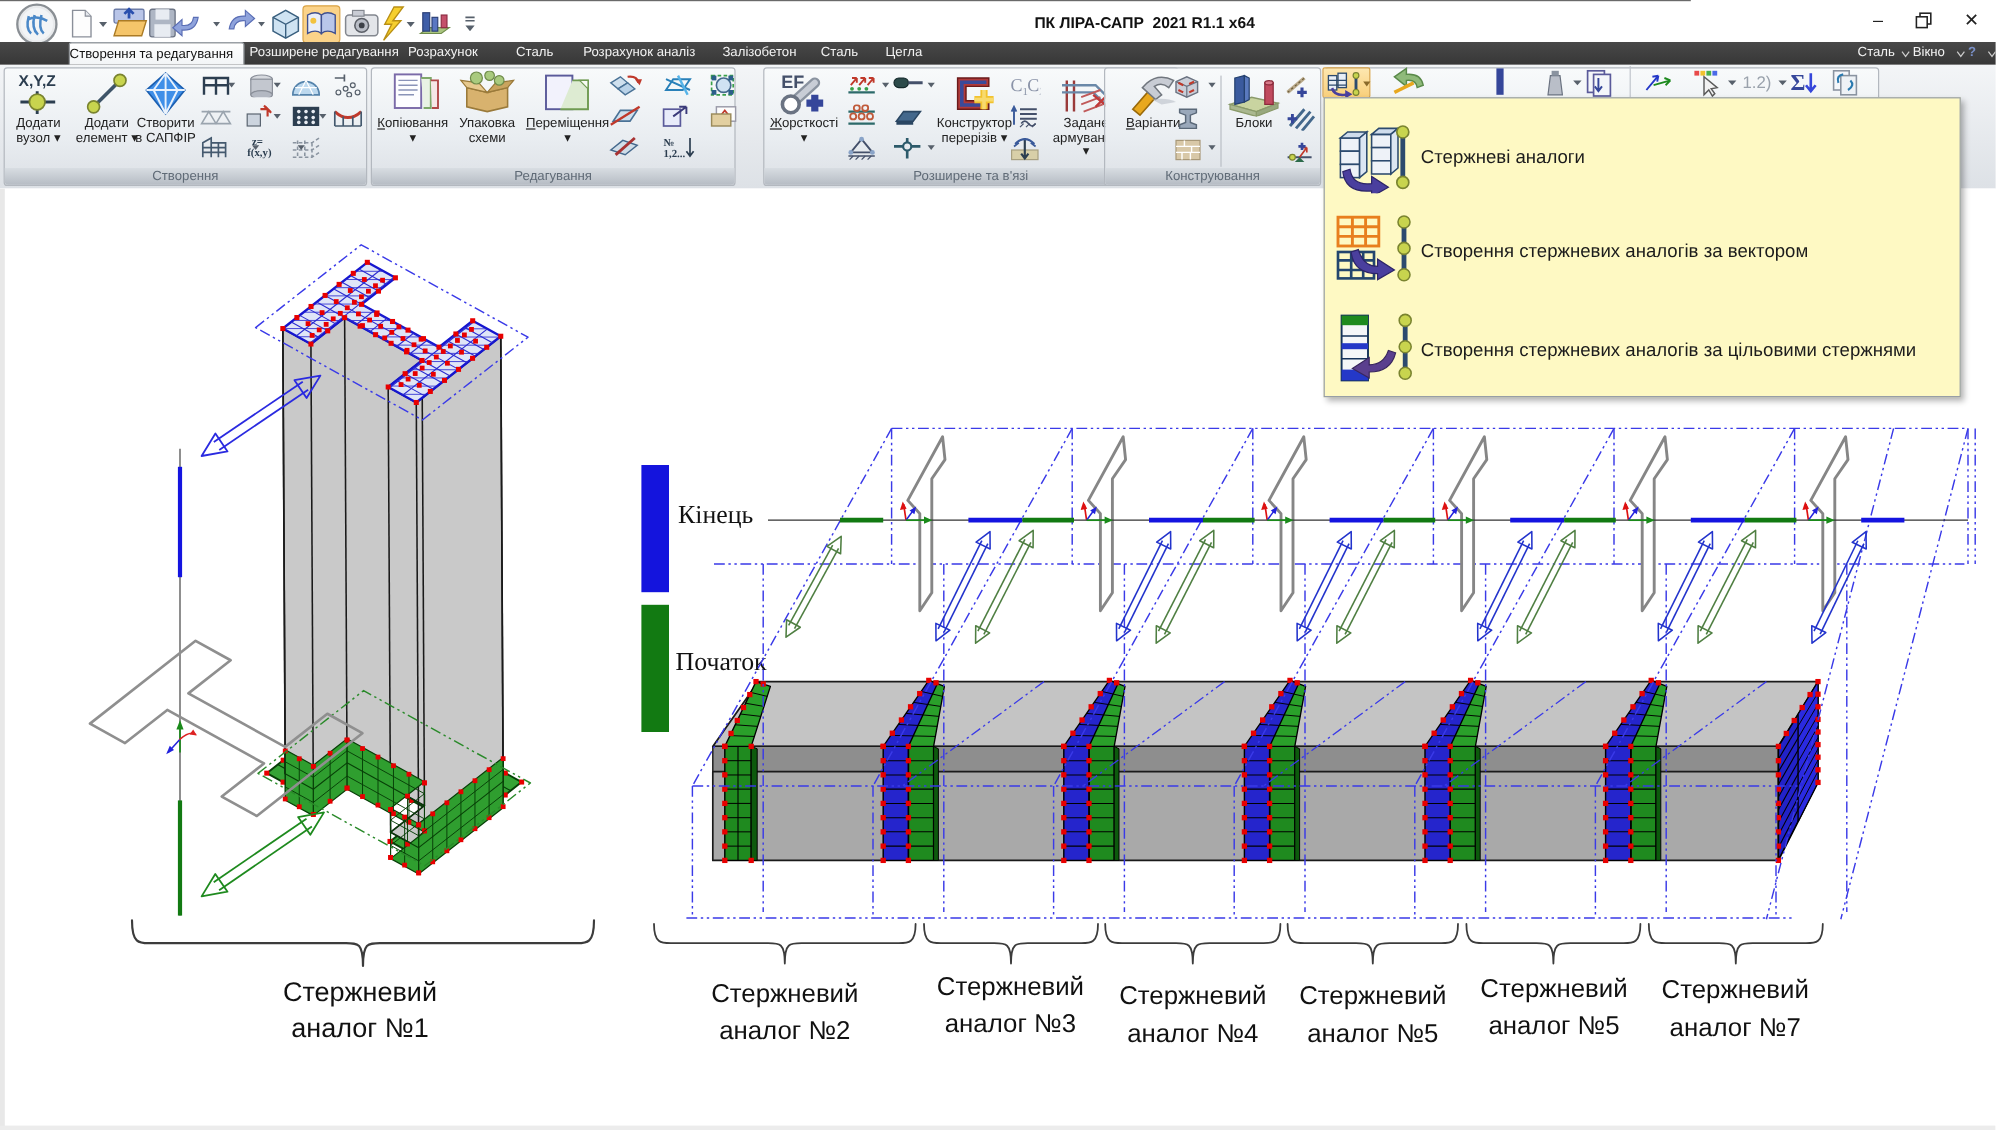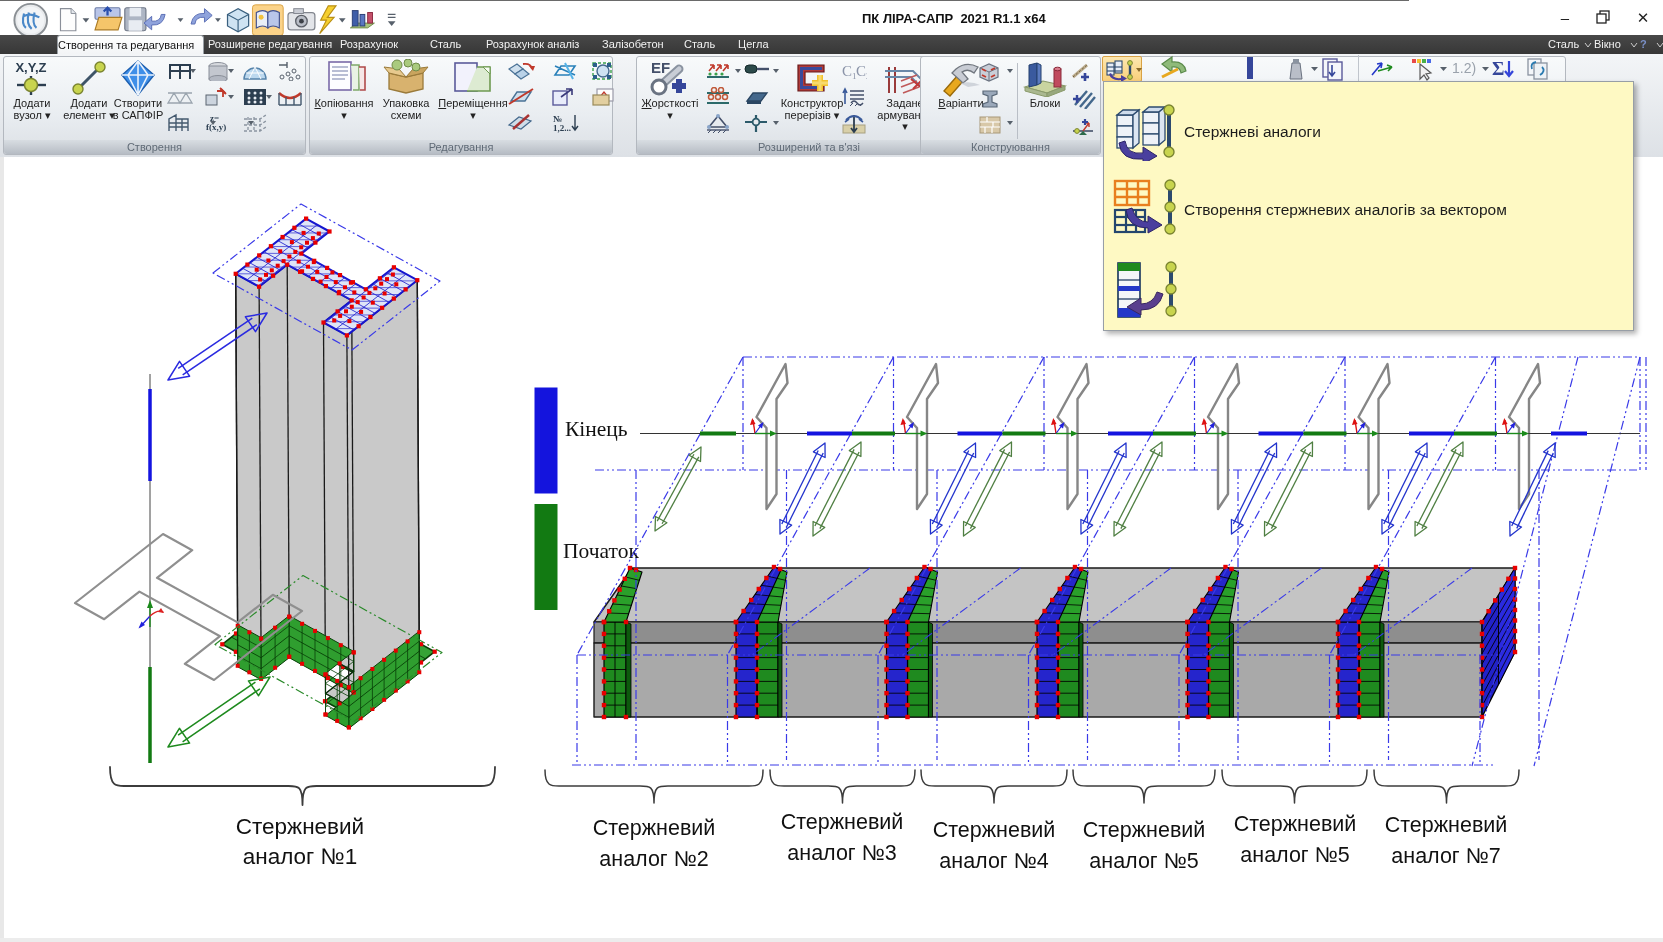--- a/index.html
+++ b/index.html
@@ -380,21 +380,21 @@
         </svg>
       </div>
       <div class="bigbtn" style="left:238px;width:60px"><div class="ic">
           <svg width="44" height="38" viewBox="0 0 44 38" style="margin:0 auto">
             <path d="M 6 34 L 6 8 M 12 34 L 12 8" stroke="#9a3a3a" stroke-width="2"></path>
             <path d="M 2 12 L 30 12 L 40 22 M 2 18 L 28 18 L 38 28" stroke="#6a88a8" stroke-width="2" fill="none"></path>
             <path d="M 18 22 L 34 16 M 18 28 L 34 22 M 20 34 L 36 28" stroke="#c05a5a" stroke-width="1.6"></path>
             <path d="M 28 20 L 40 30 M 40 20 L 30 30" stroke="#c03a3a" stroke-width="2"></path>
           </svg>
         </div>Задане<br>армування ▾</div>
-      <div class="grplabel">Розширений та в'язі</div>
+      <div class="grplabel">Розширене та в'язі</div>
     </div>
     <div class="grp" style="left:920px;width:181px">
       <div class="bigbtn" style="left:14px;width:52px"><div class="ic">
           <svg width="46" height="38" viewBox="0 0 46 38" style="margin:0 auto">
             <path d="M 6 32 L 20 16 L 26 21 L 12 37 Z" fill="#e8a81e" stroke="#9a6a0a" stroke-width="1.4"></path>
             <path d="M 18 10 Q 28 2 40 8 L 36 14 Q 30 9 24 13 L 30 20 L 25 24 L 14 14 Z" fill="#c8ccd4" stroke="#70767e" stroke-width="1.3"></path>
             <path d="M 22 24 Q 34 22 42 26 L 30 28 Z" fill="#b9bec8" opacity="0.6"></path>
           </svg>
         </div><u>В</u>аріанти</div>
       <div class="abs" style="left:56px;top:4px">
@@ -1348,12 +1348,13 @@
         <rect x="5" y="48" width="22" height="9" fill="#2438c8"></rect>
         <line x1="5" y1="20" x2="27" y2="20" stroke="#14325a" stroke-width="1.2"></line>
         <line x1="5" y1="39" x2="27" y2="39" stroke="#14325a" stroke-width="1.2"></line>
         <path d="M 44 32 Q 40 44 28 44 L 28 38 L 14 47 L 28 55 L 28 50 Q 46 50 50 34 Z" fill="#5a3f8e" stroke="#38265e" stroke-width="1"></path>
         <line x1="58" y1="8" x2="58" y2="52" stroke="#2c4a6e" stroke-width="4"></line>
         <circle cx="58" cy="7" r="5" fill="#c8d44e" stroke="#7a8430" stroke-width="1.3"></circle>
         <circle cx="58" cy="29" r="5" fill="#c8d44e" stroke="#7a8430" stroke-width="1.3"></circle>
         <circle cx="58" cy="51" r="5" fill="#c8d44e" stroke="#7a8430" stroke-width="1.3"></circle>
       </svg>
     </div>
+    <div class="mitem" style="top:202px;left:80px">Створення стержневих аналогів за цільовими стержнями</div>
   </div>
 </body></html>

